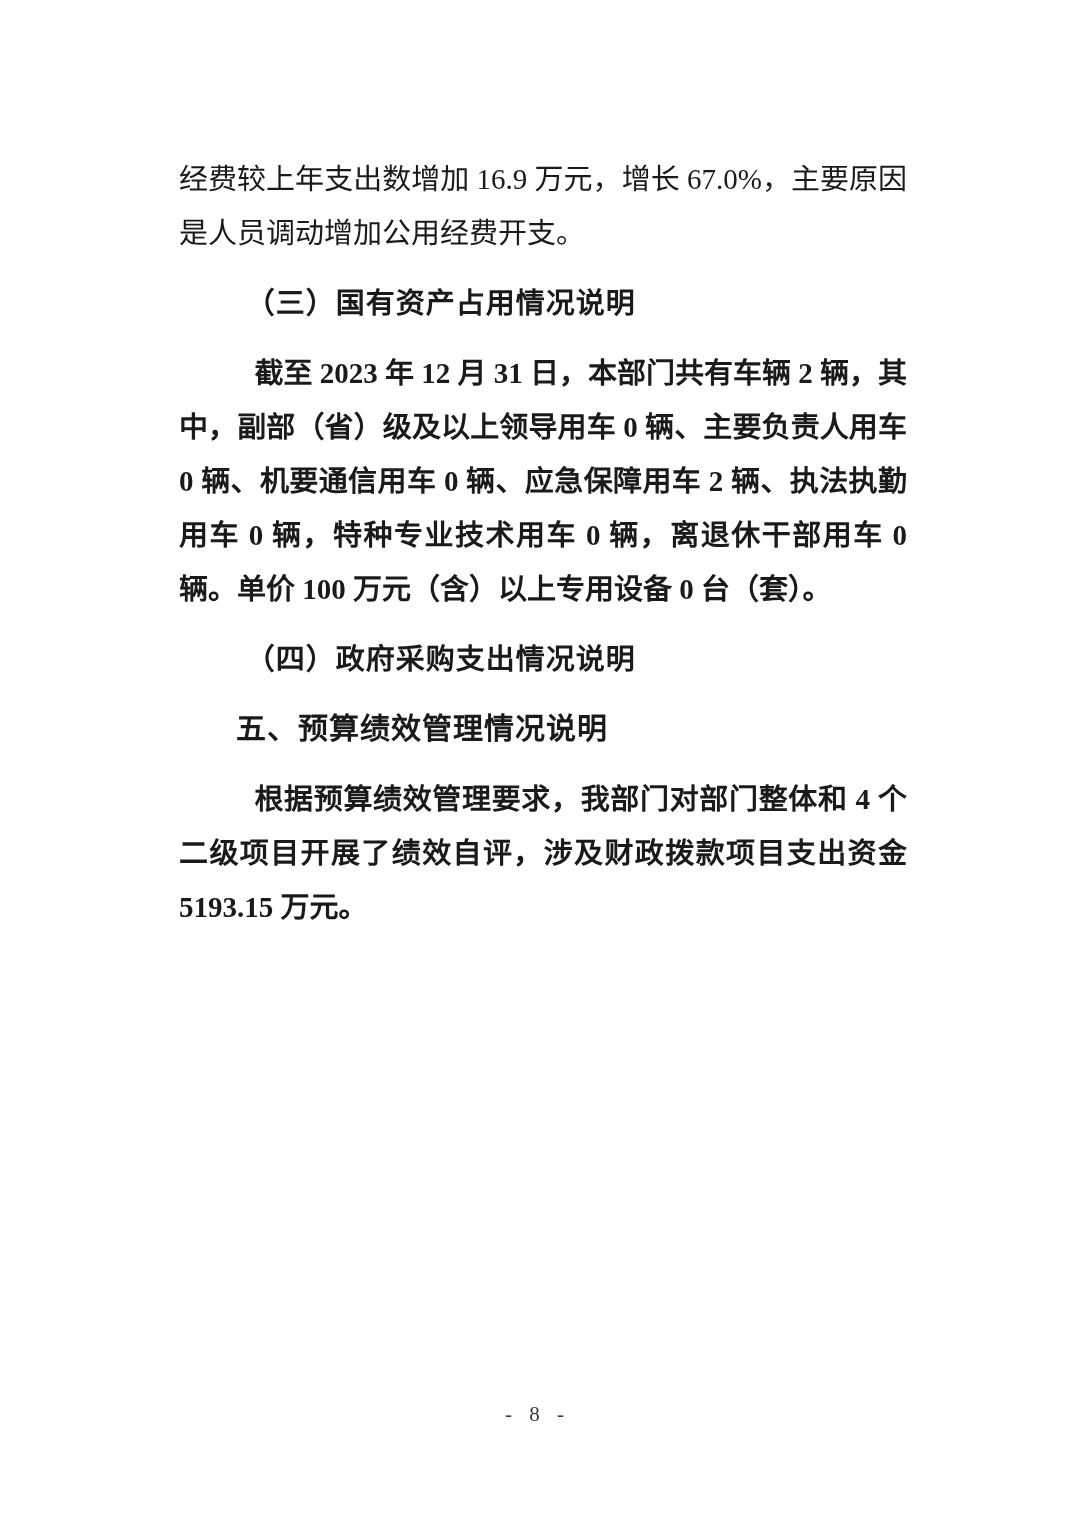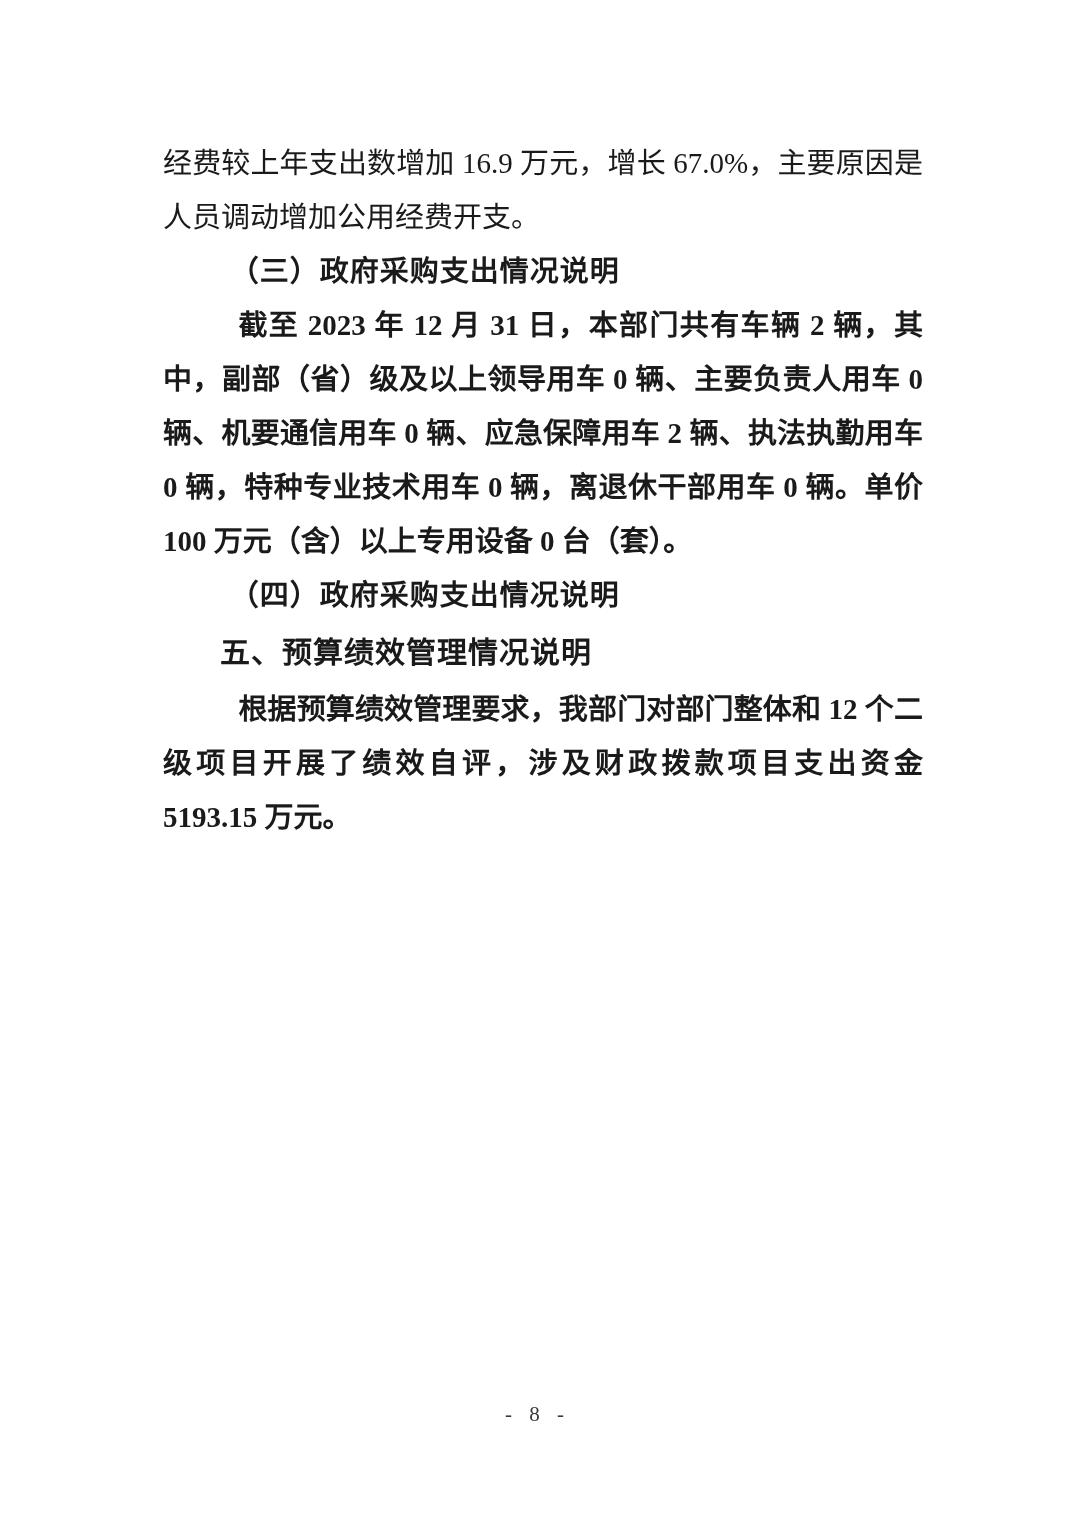--- a/index.html
+++ b/index.html
@@ -21,40 +21,40 @@
   }
   .doc-content {
     position: absolute;
     left: 163px;
     top: 136px;
     width: 760px;
   }
   .doc-content p,
   .doc-content h2,
   .doc-content h3 {
-    margin: 0;
+    margin: 16px;
     font-size: 29px;
     line-height: 54px;
     text-align: justify;
     text-justify: inter-character;
   }
   p.body-text {
     font-weight: 400;
   }
   p.indent {
     text-indent: 2.6em;
     font-weight: bold;
   }
   h3.heading-kai {
     font-weight: 700;
     text-indent: 2.3em;
     letter-spacing: 1px;
   }
   h2.heading-hei {
-    font-family: Liberation Mono, monospace;
+    font-family: Liberation Serif, serif;
     font-size: 30px;
     font-weight: 700;
     text-indent: 1.9em;
     margin-top: 6px;
     letter-spacing: 1px;
   }
   .page-footer {
     position: absolute;
     left: 0;
     top: 1402px;
@@ -66,22 +66,22 @@
     color: #3a3a3a;
     letter-spacing: 6px;
   }
 </style>
 </head>
 <body>
 
 <div class="page">
   <main class="doc-content">
       <p class="body-text">经费较上年支出数增加 16.9 万元，增长 67.0%，主要原因是人员调动增加公用经费开支。</p>
-      <h3 class="heading-kai">（三）政府采购支出情况说明</h3>
+      <h3 class="heading-kai">（三）国有资产占用情况说明</h3>
       <p class="body-text indent">截至 2023 年 12 月 31 日，本部门共有车辆 2 辆，其中，副部（省）级及以上领导用车 0 辆、主要负责人用车 0 辆、机要通信用车 0 辆、应急保障用车 2 辆、执法执勤用车 0 辆，特种专业技术用车 0 辆，离退休干部用车 0 辆。单价 100 万元（含）以上专用设备 0 台（套）。</p>
       <h3 class="heading-kai">（四）政府采购支出情况说明</h3>
       <h2 class="heading-hei">五、预算绩效管理情况说明</h2>
-      <p class="body-text indent">根据预算绩效管理要求，我部门对部门整体和 12 个二级项目开展了绩效自评，涉及财政拨款项目支出资金 5193.15 万元。</p>
+      <p class="body-text indent">根据预算绩效管理要求，我部门对部门整体和 4 个二级项目开展了绩效自评，涉及财政拨款项目支出资金 5193.15 万元。</p>
     </main>
   <footer class="page-footer">
     <span class="page-number">- 8 -</span>
   </footer>
 </div>
 
 </body></html>

